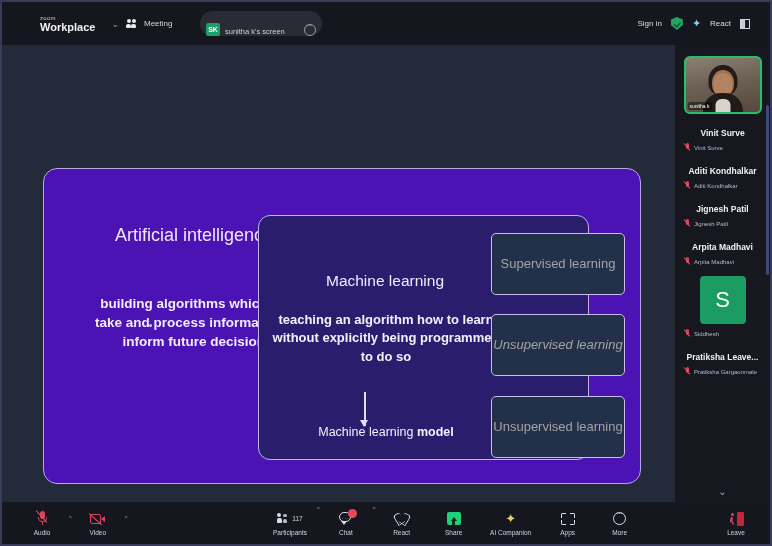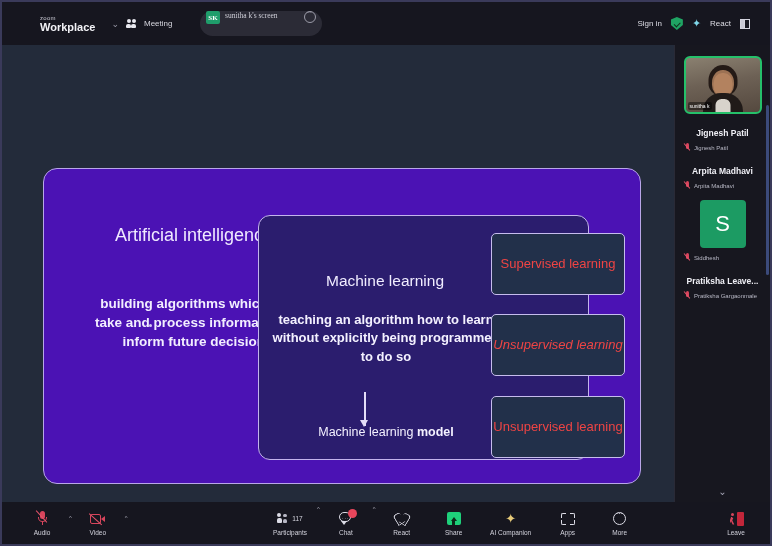--- a/index.html
+++ b/index.html
@@ -42,22 +42,22 @@
   .people-ico .h1 { width:4px;height:4px; left:0; top:0;}
   .people-ico .h2 { width:4px;height:4px; left:5px; top:0;}
   .people-ico .b1 { width:5px;height:4px; left:-0.5px; top:5px; border-radius:2px 2px 1px 1px;}
   .people-ico .b2 { width:5px;height:4px; left:4.5px; top:5px; border-radius:2px 2px 1px 1px;}
 
   .sharebar {
     position:absolute; left:198px; top:9px;
     width:122px; height:25px;
     background:#2b2b36;
     border-radius:13px;
-    display:flex; align-items:flex-start;
-    padding:0 6px; gap:5px;font-family:Liberation Serif, serif;
+    display:flex; align-items:flex-end;
+    padding:0 6px; gap:5px;
   }
   .sk-badge {
     width:14px;height:13px;border-radius:2px;
     background:#1f9d6b; color:#fff;
     font-size:7px; font-weight:700;
     display:flex;align-items:center;justify-content:center;
   }
   .sharebar .stxt { font-size:7.5px; color:#cfcfd8; flex:1; white-space:nowrap; overflow:hidden;}
   .more-circ {
     width:12px;height:12px;border-radius:50%;
@@ -153,21 +153,21 @@
     position:absolute; left:8px; top:209px; width:238px;
     text-align:center; font-size:12.5px; color:#f3f0ff;
   }
   .ml-model b { font-weight:700; }
 
   .lbox {
     position:absolute; left:489px; width:134px; height:62px;
     background:#22304a; border:1px solid #c6bced;
     border-radius:5px;
     display:flex; align-items:center; justify-content:center;
-    text-align:center; font-size:13px; color:#ef4444; line-height:1.25;
+    text-align:center; font-size:13px; color:#a3a3a3; line-height:1.25;
   }
   .lbox.b1 { top:188px; }
   .lbox.b2 { top:269px;font-style:italic; }
   .lbox.b3 { top:351px; }
 
   
   .rail {
     flex:1; background:#17171f;
     position:relative; overflow:hidden;
     border-left:1px solid #2a2a36;
@@ -395,21 +395,35 @@
     <div class="rail">
       <div class="vtile">
         <div class="vt-hair"></div>
         <div class="vt-head"></div>
         <div class="vt-face"></div>
         <div class="vt-body"></div>
         <div class="vt-shirt"></div>
         <div class="vt-name">sunitha k</div>
       </div>
 
-
+      <div class="p-entry">
+        <div class="p-title">Vinit Surve</div>
+        <div class="p-row">
+          <span class="mic-mute"></span>
+          <span class="p-sub">Vinit Surve</span>
+        </div>
+      </div>
+
+      <div class="p-entry">
+        <div class="p-title">Aditi Kondhalkar</div>
+        <div class="p-row">
+          <span class="mic-mute"></span>
+          <span class="p-sub">Aditi Kondhalkar</span>
+        </div>
+      </div>
 
       <div class="p-entry">
         <div class="p-title">Jignesh Patil</div>
         <div class="p-row">
           <span class="mic-mute"></span>
           <span class="p-sub">Jignesh Patil</span>
         </div>
       </div>
 
       <div class="p-entry">

